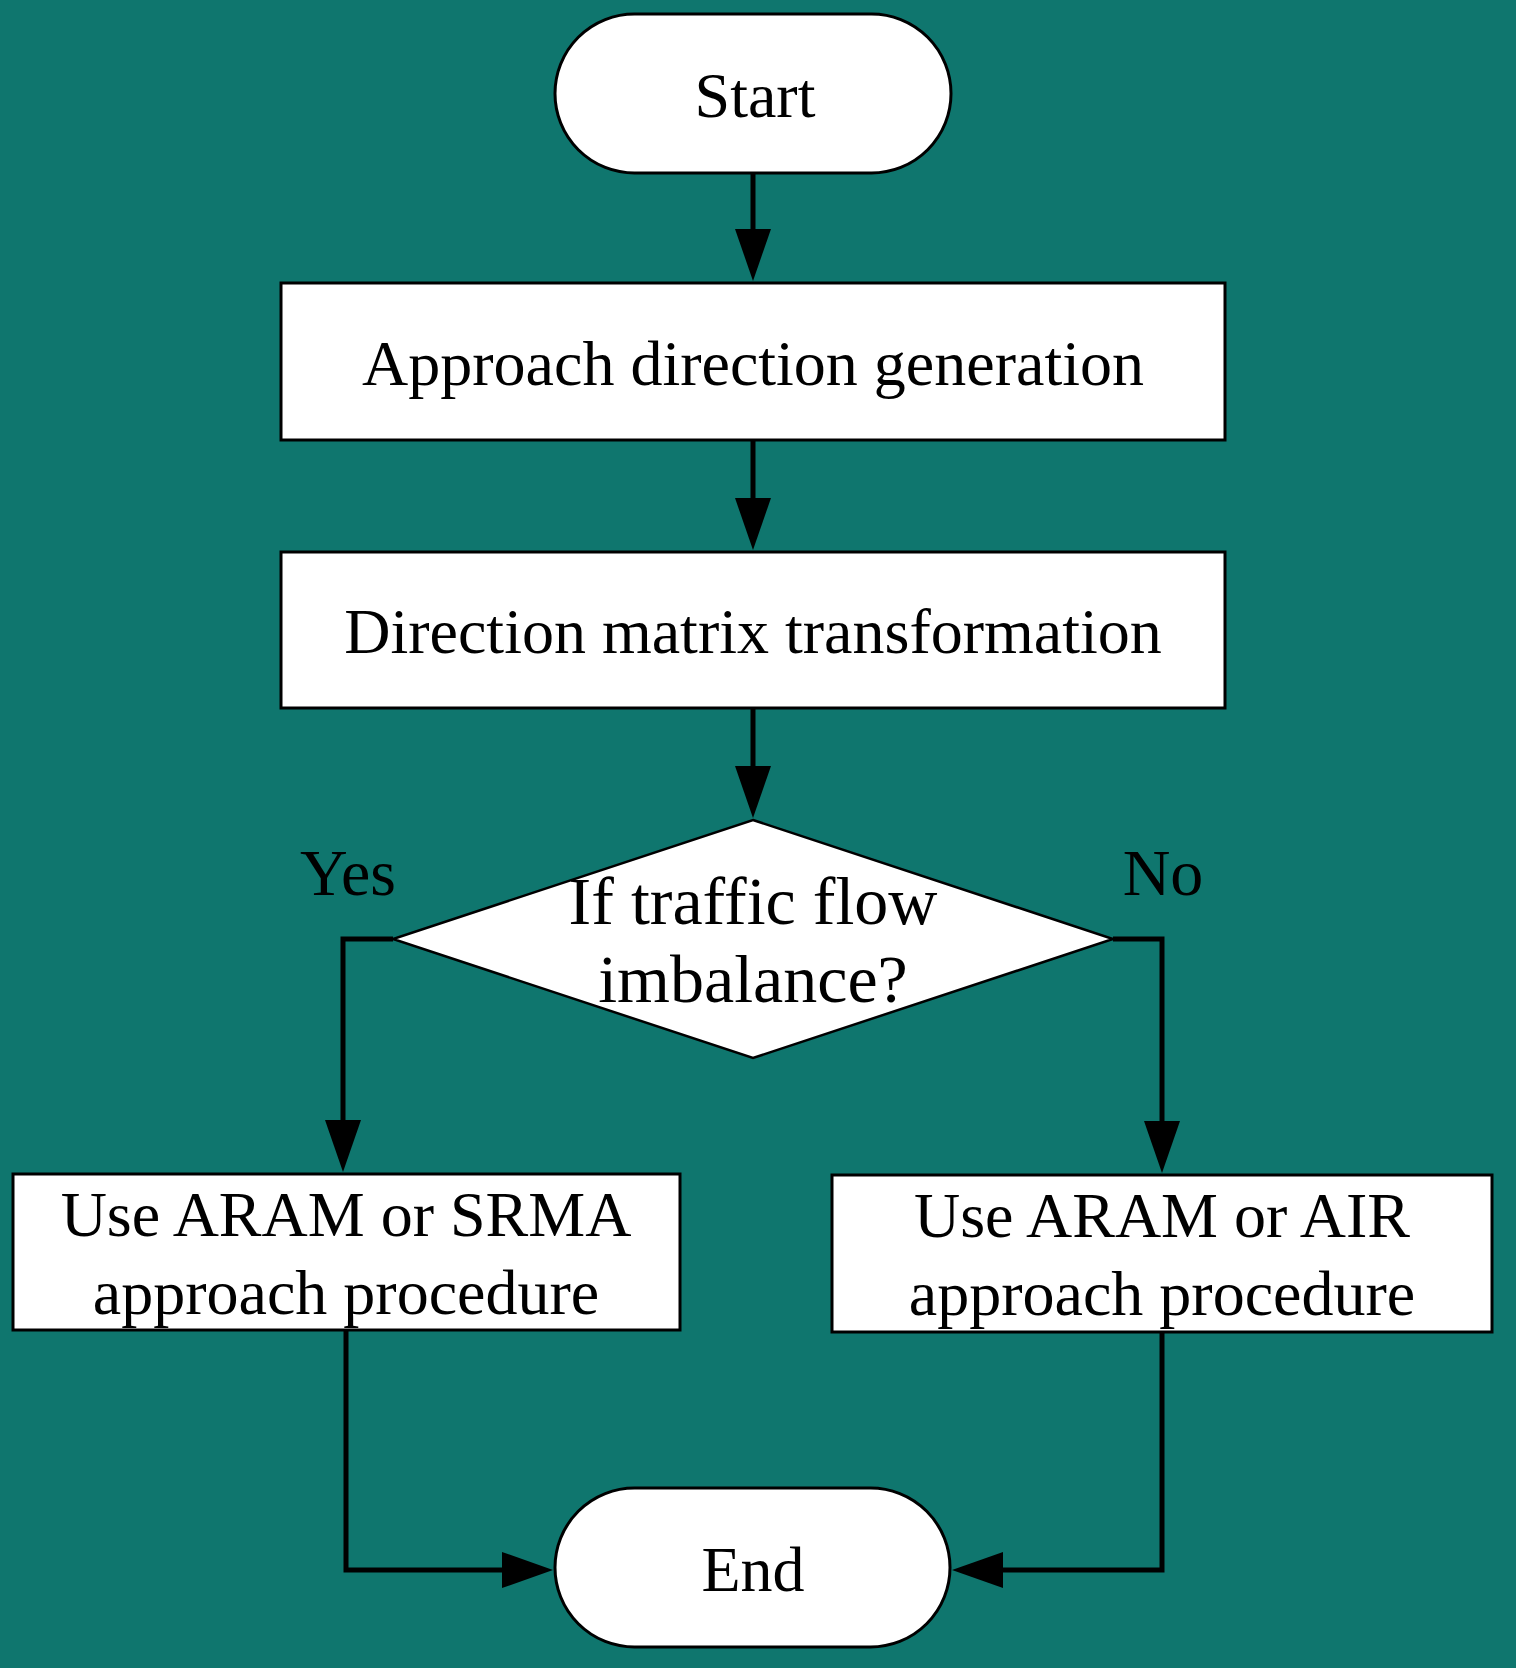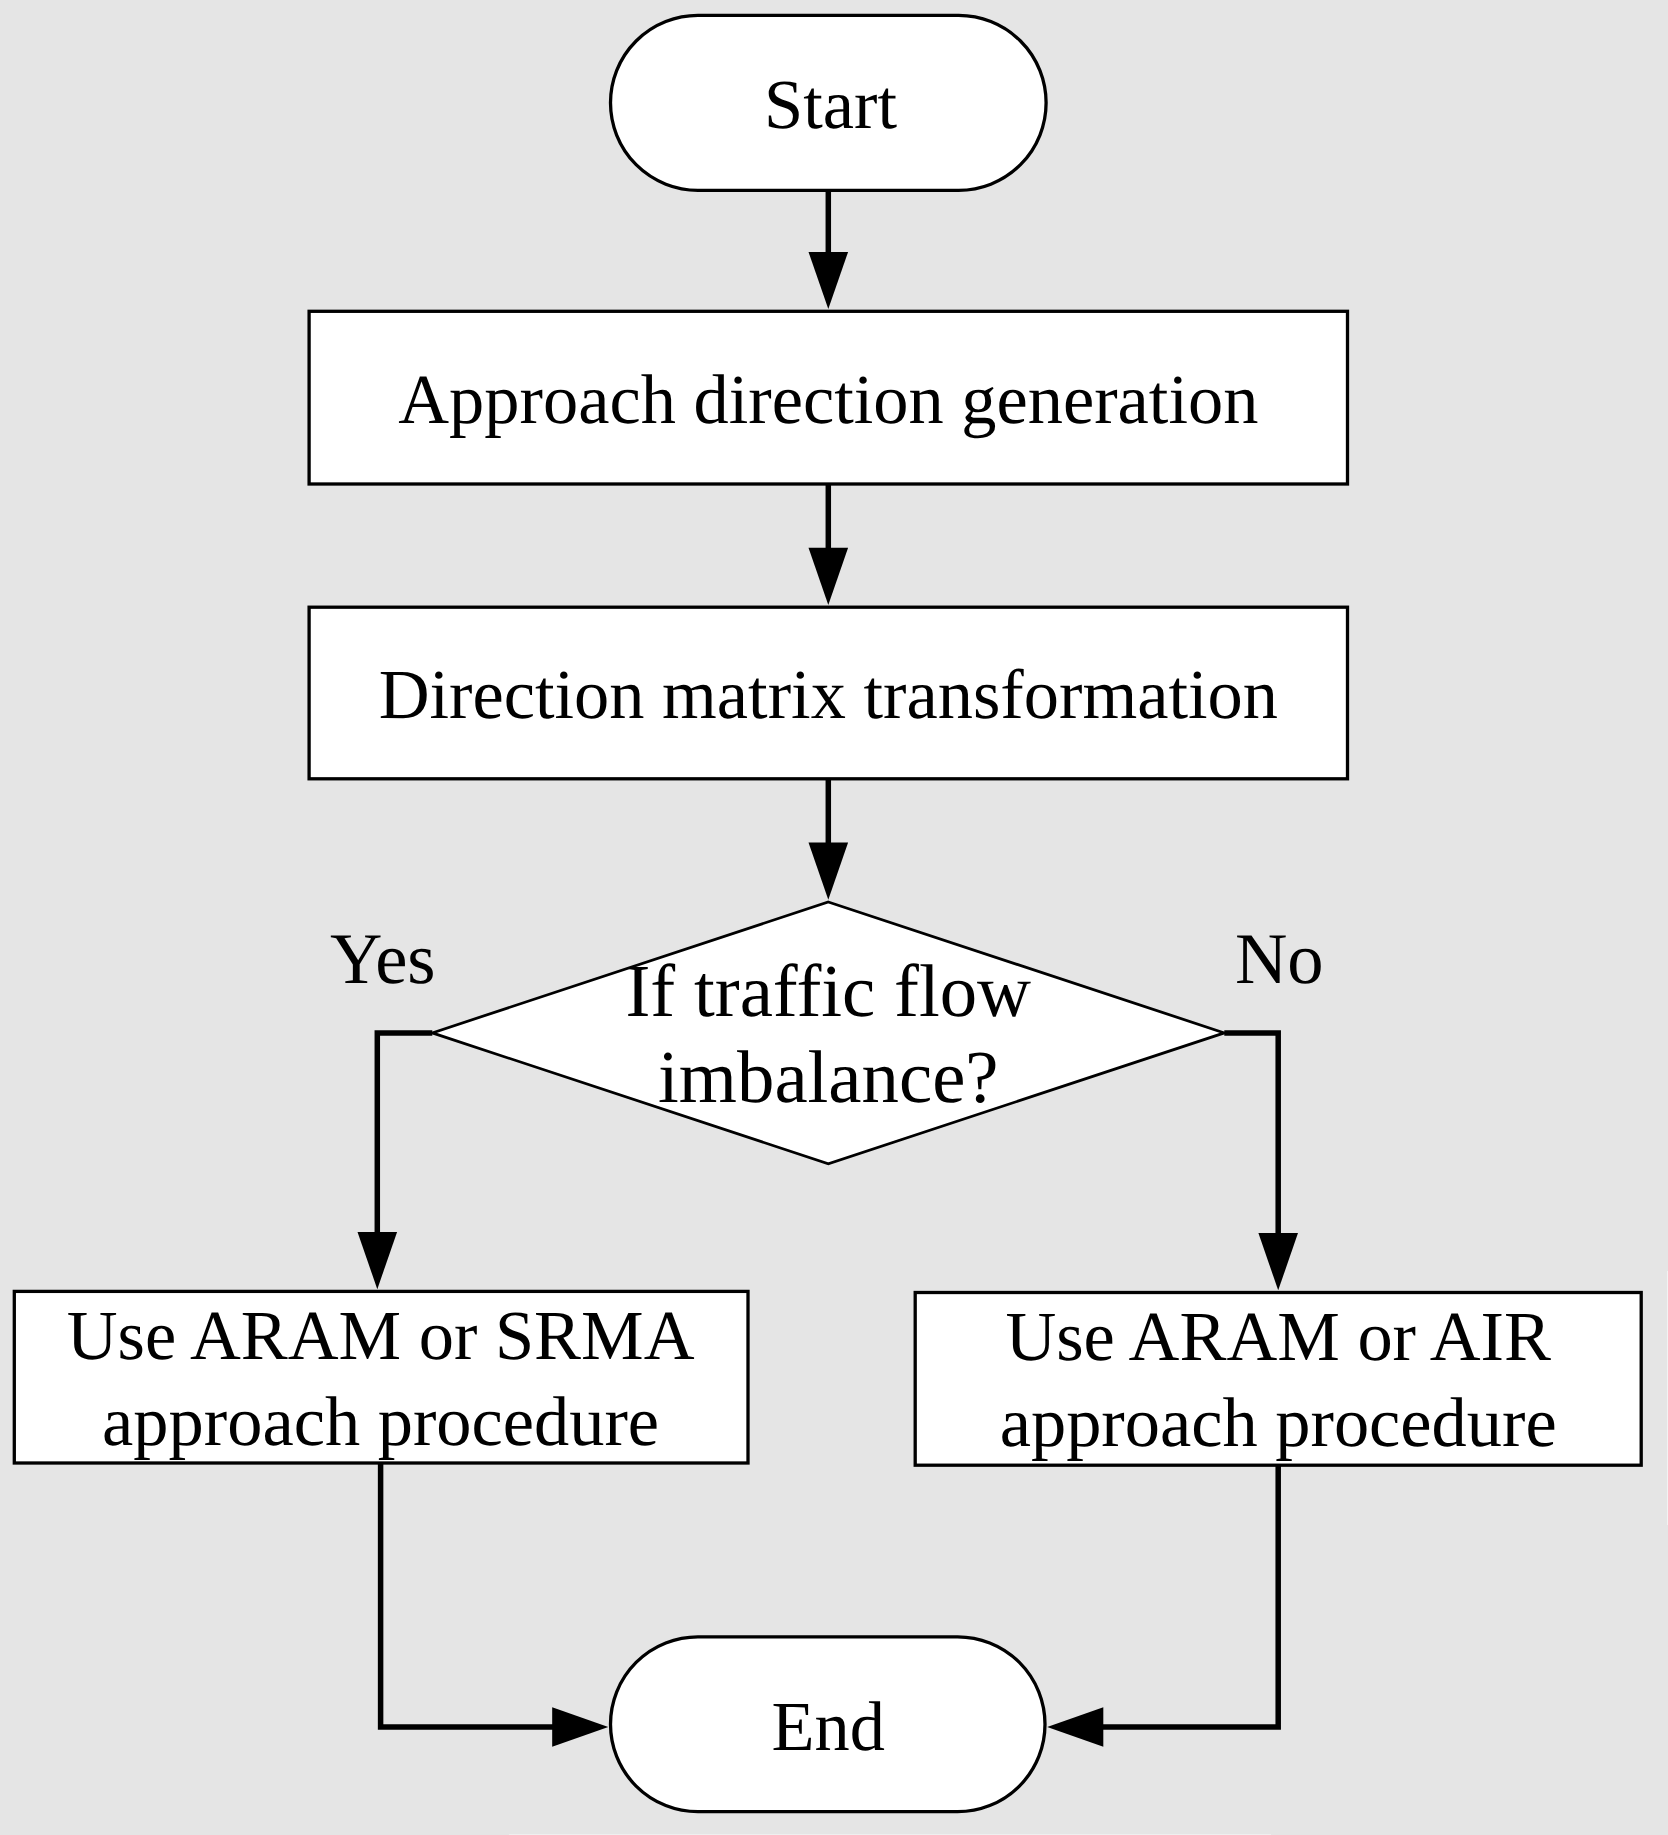--- a/index.html
+++ b/index.html
@@ -3,21 +3,21 @@
 <meta charset="utf-8">
 <style>
   html, body {
     margin: 0;
     padding: 0;
     background: #ffffff;
   }
   .page {
     width: 1516px;
     height: 1668px;
-    background: #e5e5e5;
+    background: #0f766e;
     position: relative;
     overflow: hidden;
   }
   svg {
     display: block;
   }
   .shape {
     fill: #ffffff;
     stroke: #000000;
     stroke-width: 3;

